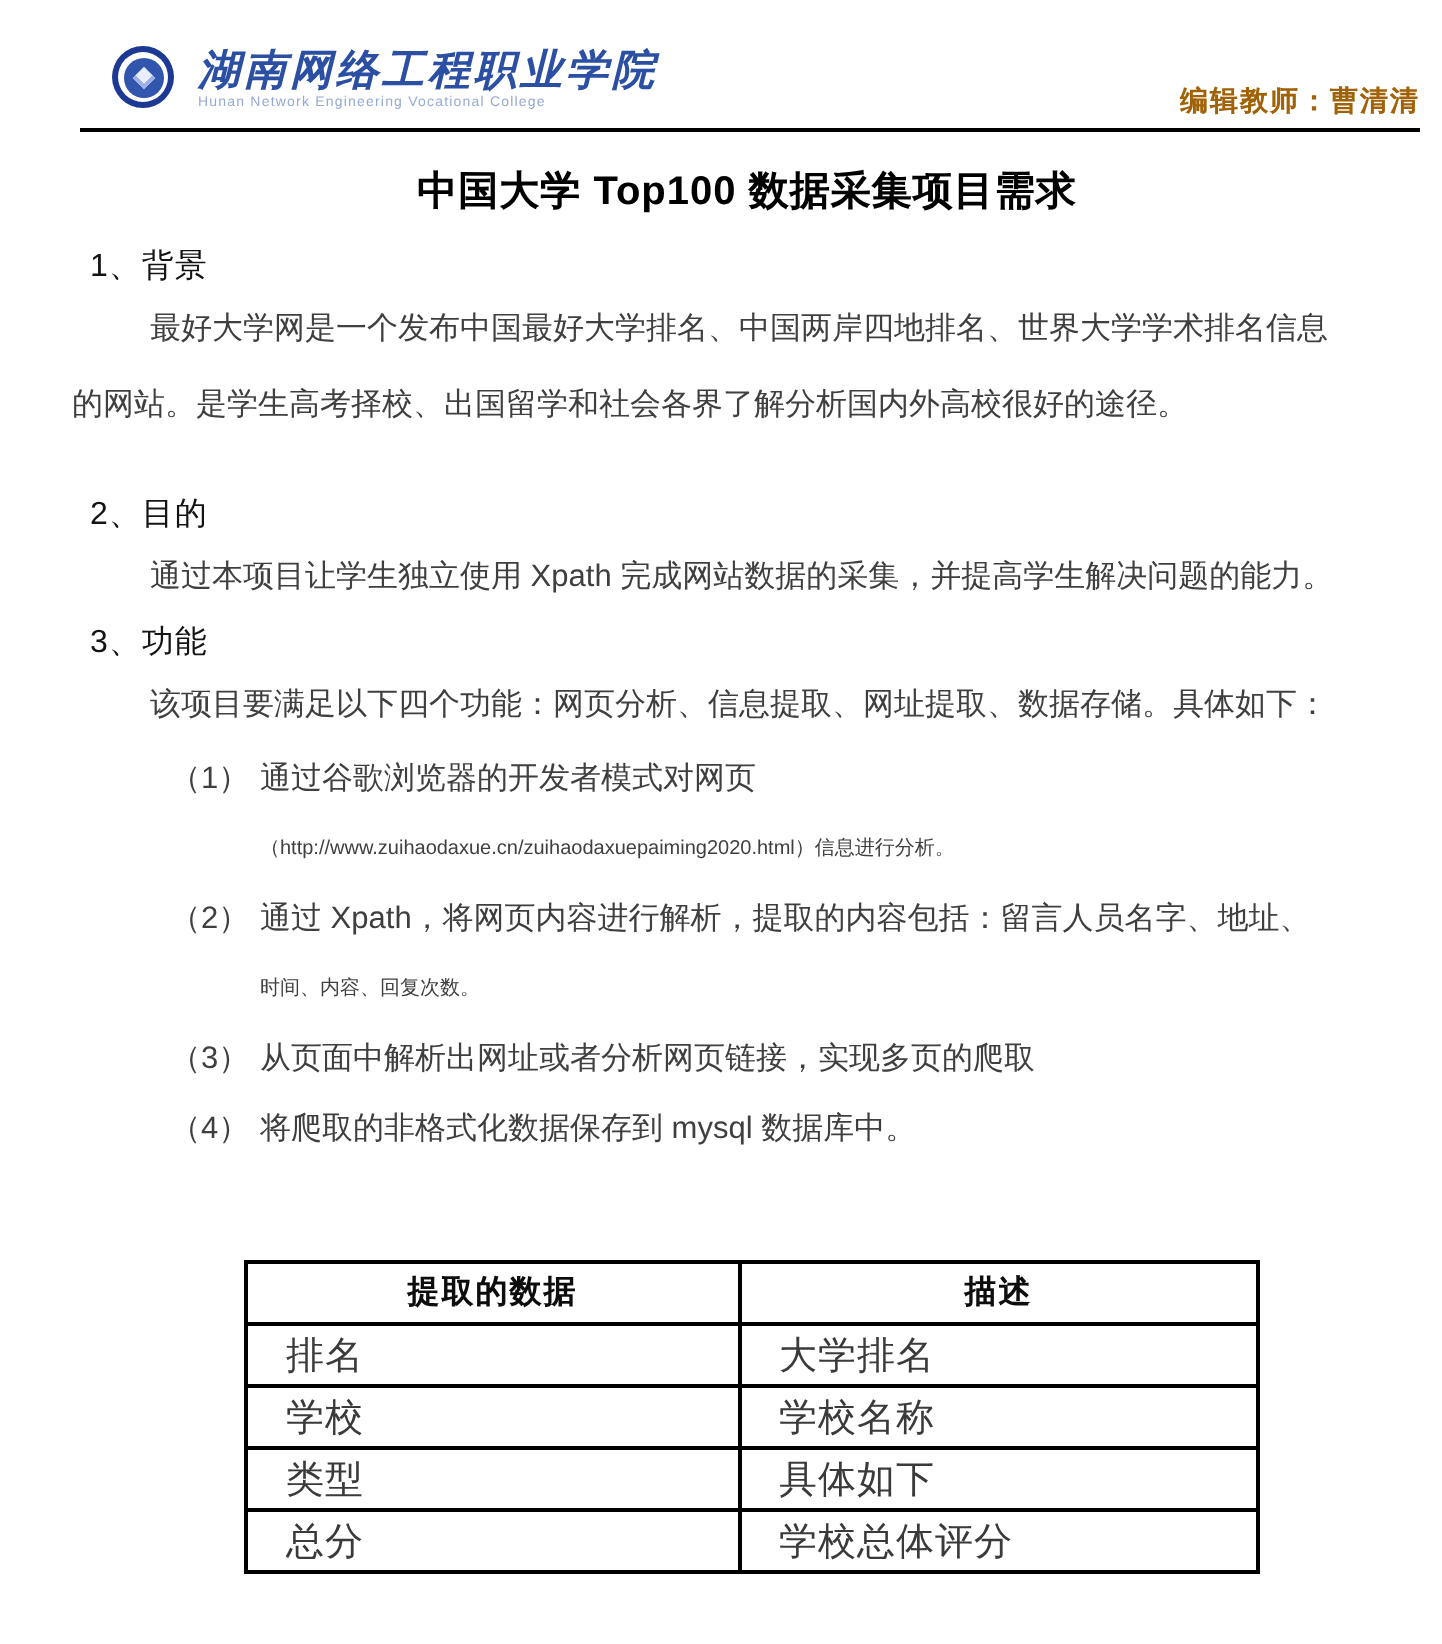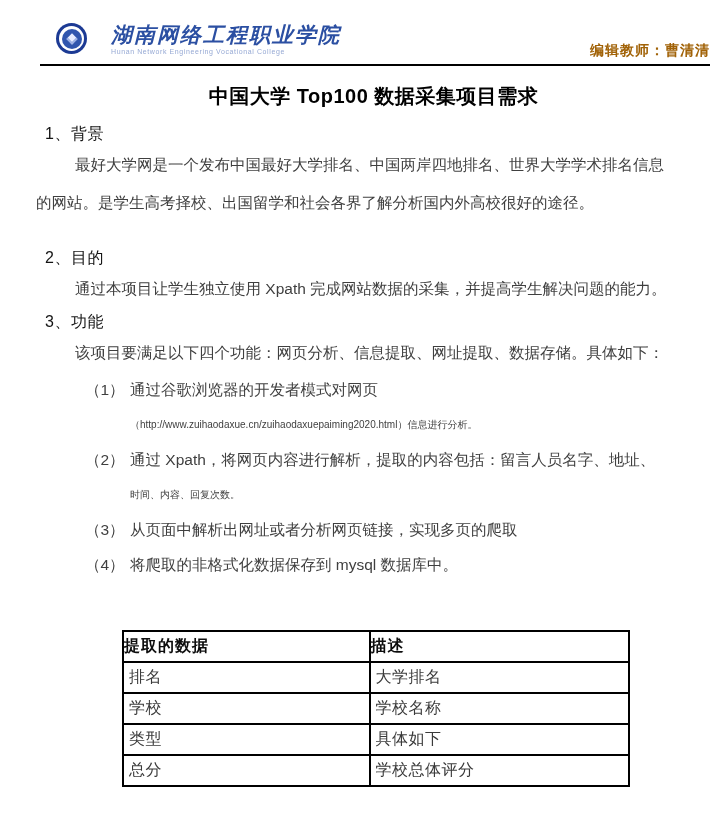--- a/index.html
+++ b/index.html
@@ -6,21 +6,21 @@
   html,body { background:#ffffff; }
   body { width:721px; height:822px; font-family:"Liberation Sans", sans-serif; position:relative; overflow:hidden; }
 
   
   .hdr { position:absolute; top:0; left:0; width:721px; height:67px; }
   .logo { position:absolute; left:56px; top:23px; display:flex; align-items:flex-start; }
   .emblem { width:31px; height:31px; border-radius:50%; background:#1c3a94; position:relative; flex:0 0 auto; }
   .emblem .mid { position:absolute; left:3px; top:3px; width:25px; height:25px; border-radius:50%; background:#ffffff; }
   .emblem .inner { position:absolute; left:5.5px; top:5.5px; width:20px; height:20px; border-radius:50%; background:#3156ae; }
   .emblem .cube { position:absolute; left:11.5px; top:11.5px; width:8px; height:8px; background:#e8edff; transform:rotate(45deg); box-shadow:inset -2px -2px 0 #9db1e6; }
-  .logo-txt { margin-left:24px; }
+  .logo-txt { margin-left:12px; }
   .logo-cn { font-family:"DejaVu Serif", serif; font-style:italic; font-weight:bold; font-size:21px; letter-spacing:2px; color:#2b4fa2; line-height:24px; white-space:nowrap; }
   .logo-en { font-size:7px; letter-spacing:0.6px; color:#96a9d4; margin-top:1px; white-space:nowrap; }
   .editor { position:absolute; right:11px; top:42px; font-size:14px; font-weight:bold; color:#a16207; letter-spacing:1px; }
   .rule { position:absolute; left:40px; right:11px; top:64px; height:2px; background:#000; }
 
   
   .content { position:absolute; top:67px; left:0; width:721px; padding:0 10px 0 36px;border-radius:18px; }
   .doc-title { text-align:center; font-size:20px; font-weight:bold; color:#000; line-height:26px; margin-top:16px; letter-spacing:0.5px; }
   .sec-h { font-size:16px; font-weight:normal; color:#141414; line-height:24px; padding-left:9px; letter-spacing:0.5px; }
   .sec-h.s1 { margin-top:13px; }
@@ -28,22 +28,22 @@
   .sec-h.s3 { margin-top:2px; }
   .pline { font-size:15.5px; color:#3f3f3f; line-height:38px; white-space:nowrap; }
   .indent { text-indent:39px; }
   .li { display:flex; padding-left:49px; line-height:35px; font-size:15.5px; color:#3f3f3f; white-space:nowrap; }
   .li .num { width:45px; flex:0 0 auto; }
   .li-cont { padding-left:94px; line-height:35px; font-size:10px; color:#3f3f3f; white-space:nowrap; }
 
   
   table.spec { border-collapse:collapse; margin:48px 0 0 86px; table-layout:fixed; width:508px; }
   table.spec th, table.spec td { border:2px solid #000; height:31px; overflow:hidden; }
-  table.spec th { font-size:16px; font-weight:bold; color:#0d0d0d; text-align:left; letter-spacing:1px; }
-  table.spec td { font-size:16px; color:#3a3a3a; text-align:left; padding-left:5px; letter-spacing:0.5px; }
+  table.spec th { font-size:16px; font-weight:bold; color:#0d0d0d; text-align:center; letter-spacing:1px; }
+  table.spec td { font-size:19px; color:#3a3a3a; text-align:left; padding-left:19px; letter-spacing:0.5px; }
   .c1 { width:228px; } .c2 { width:240px; }
 </style>
 </head>
 <body>
 
 <div class="hdr">
   <div class="logo">
     <div class="emblem">
       <div class="mid"></div>
       <div class="inner"></div>

